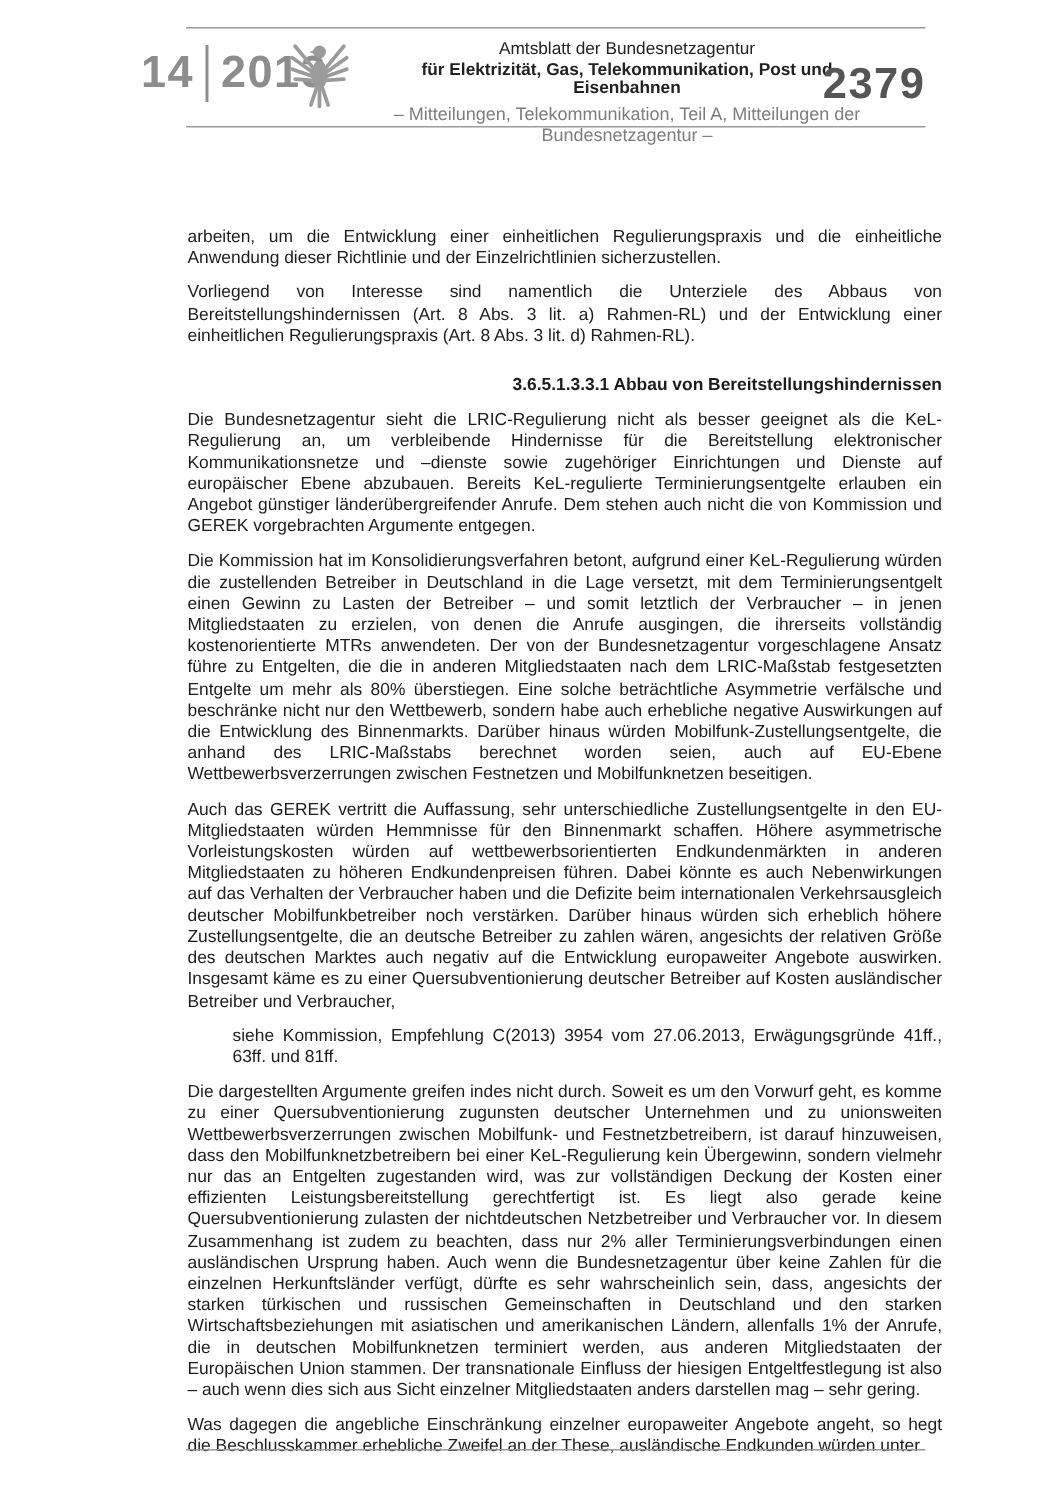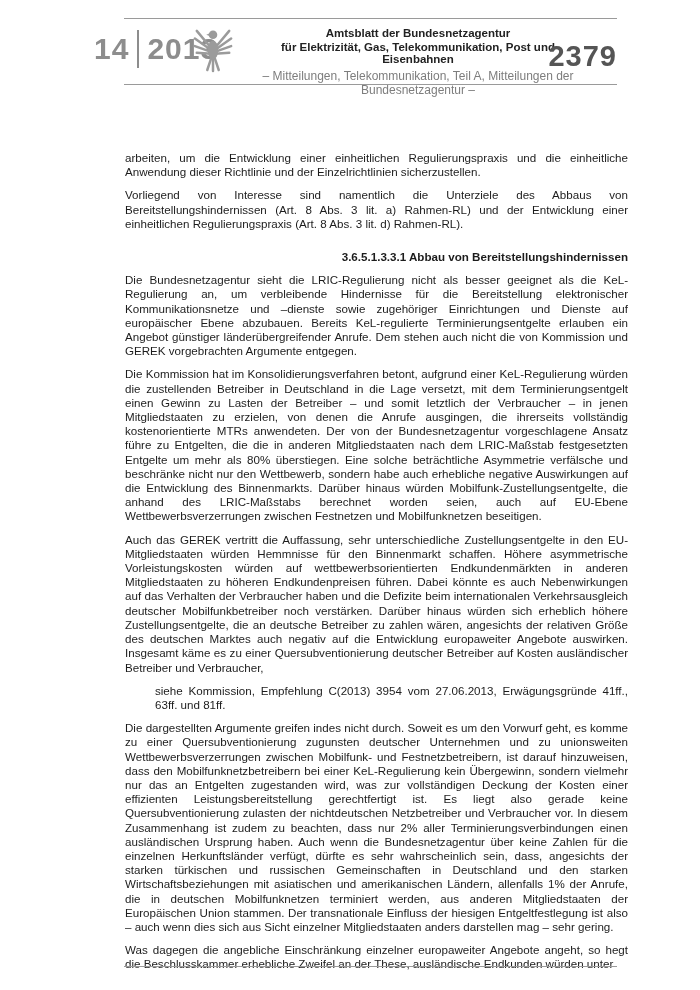--- a/index.html
+++ b/index.html
@@ -14,21 +14,21 @@
   .rule-footer{top:966px;}
 
   
   .issue{
     position:absolute;left:70px;top:30px;display:flex;align-items:center;
     color:#8d8d8d;font-size:30px;font-weight:bold;letter-spacing:1px;
   }
   .issue-divider{display:inline-block;width:0;height:38px;border-left:2px solid #8d8d8d;margin:0 8px;}
   .eagle{position:absolute;left:168px;top:22px;width:42px;height:54px;}
   .header-center{position:absolute;left:222px;width:344px;top:27px;text-align:center;}
-  .ht1{font-size:11.5px;font-weight:bold;color:#222;}
+  .ht1{font-size:11.5px;font-weight:normal;color:#222;}
   .ht2{font-size:11.5px;font-weight:bold;color:#222;margin-top:2px;}
   .ht3{font-size:12px;color:#7d7d7d;margin-top:4px;}
   .gazette-page{
     position:absolute;right:59px;top:40px;font-size:29px;font-weight:bold;
     color:#555;letter-spacing:1px;
   }
 
   
   .folio{position:absolute;top:126px;left:0;width:700px;text-align:right;font-size:11.6px;color:#1c1c1c;}
   .content{

